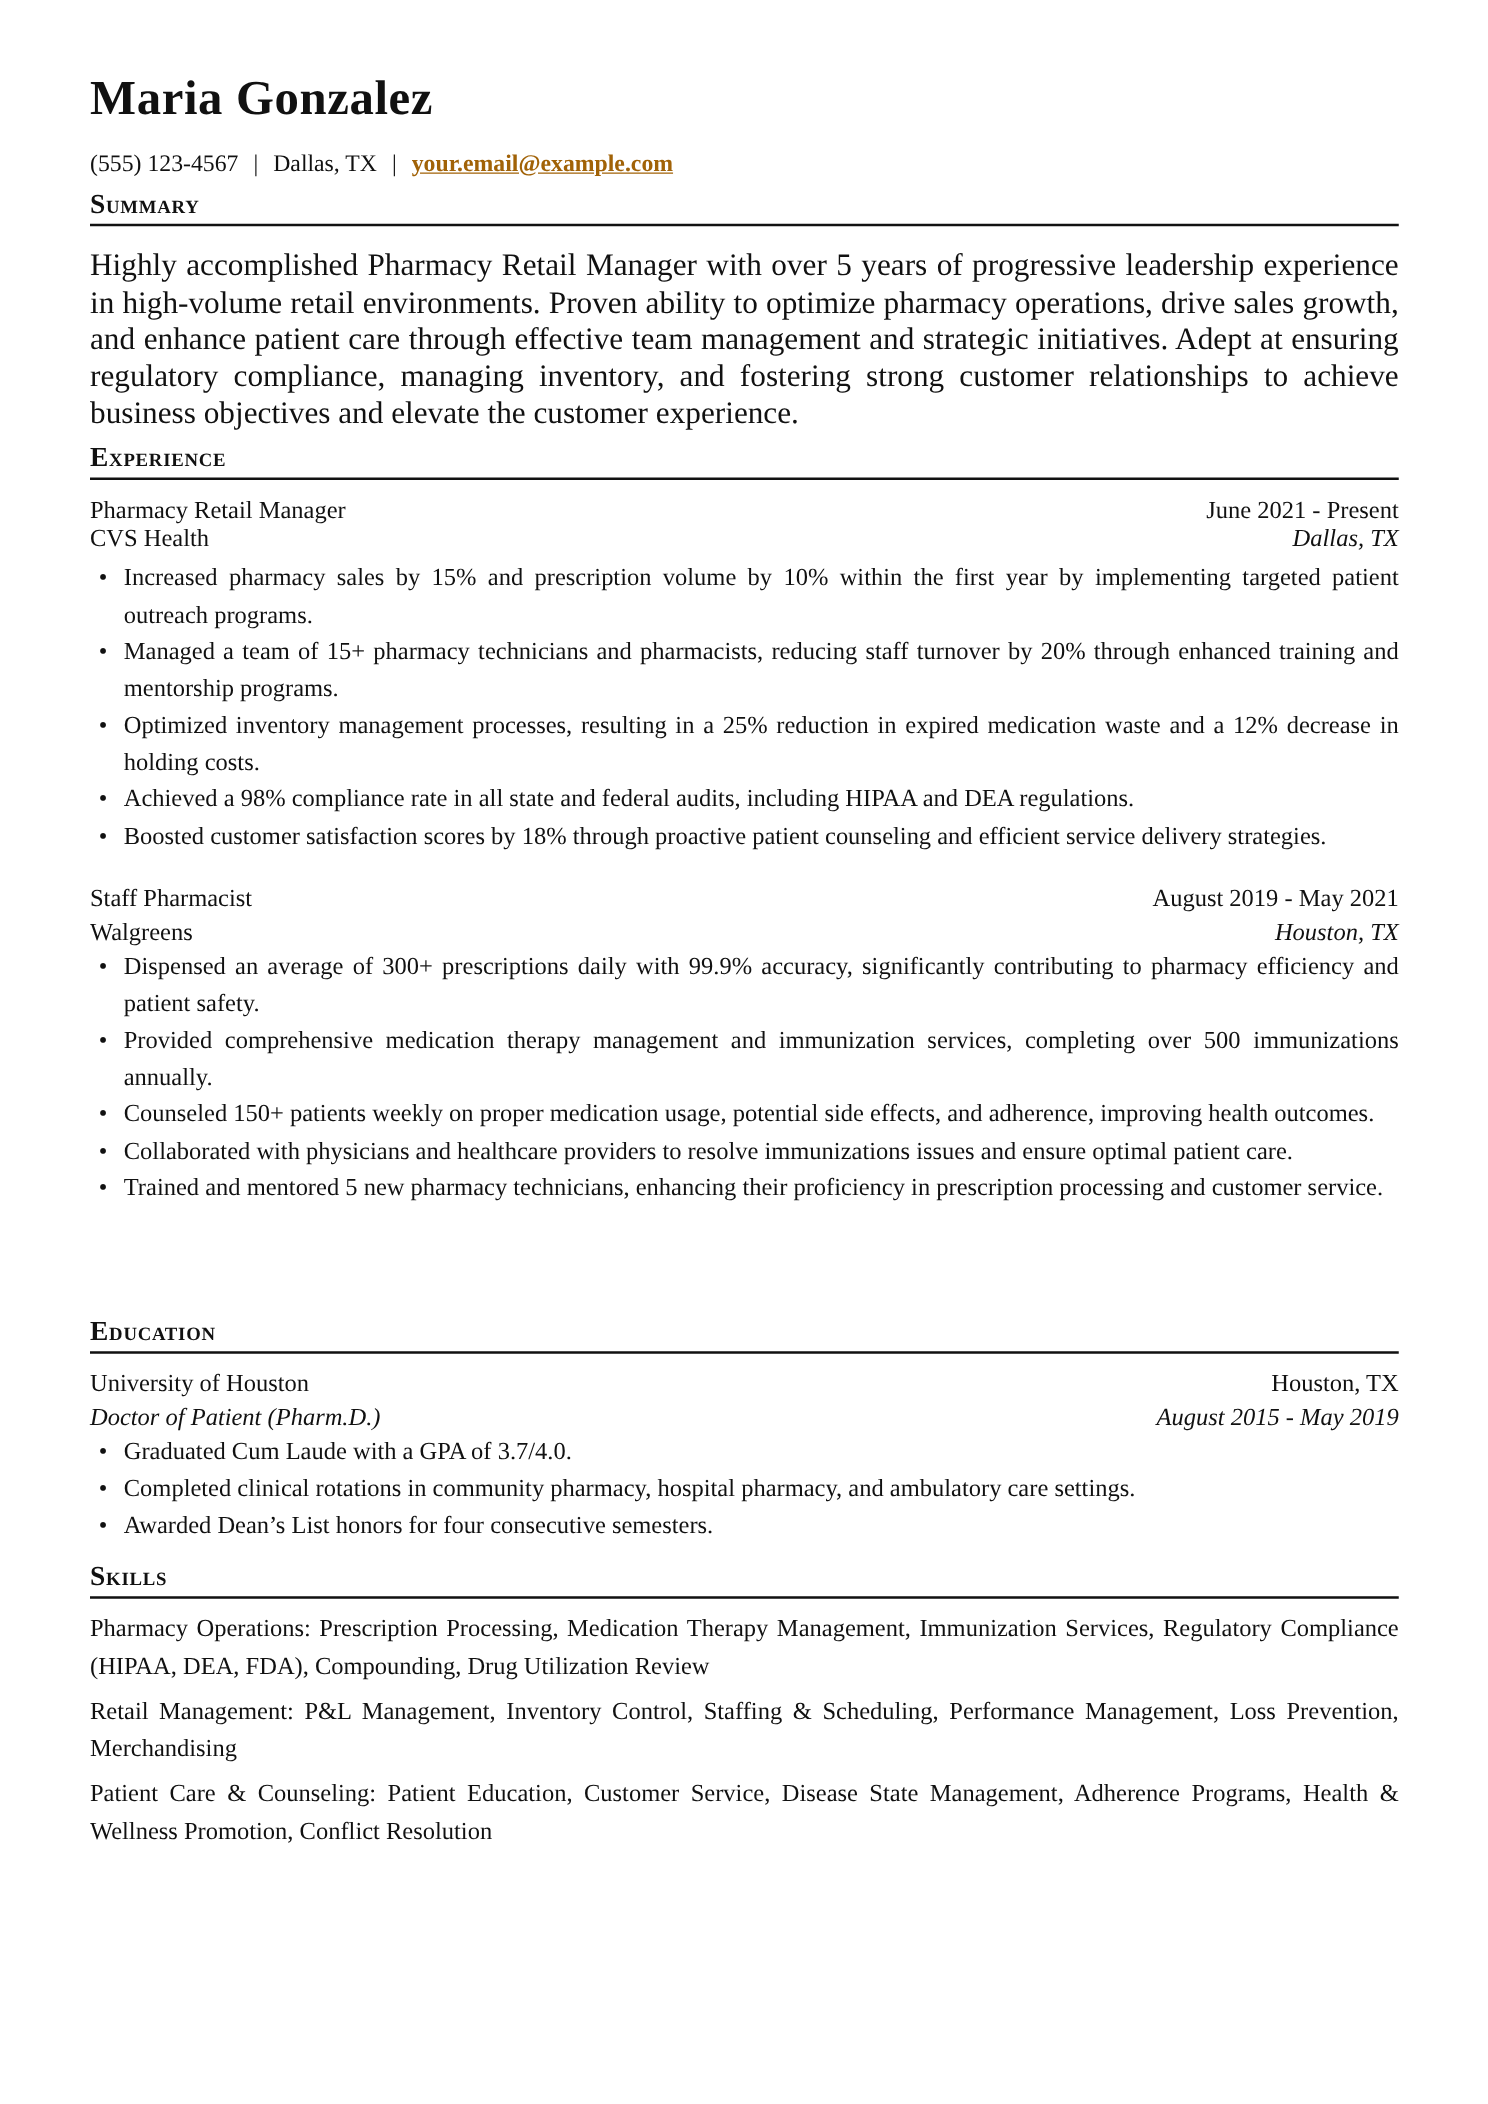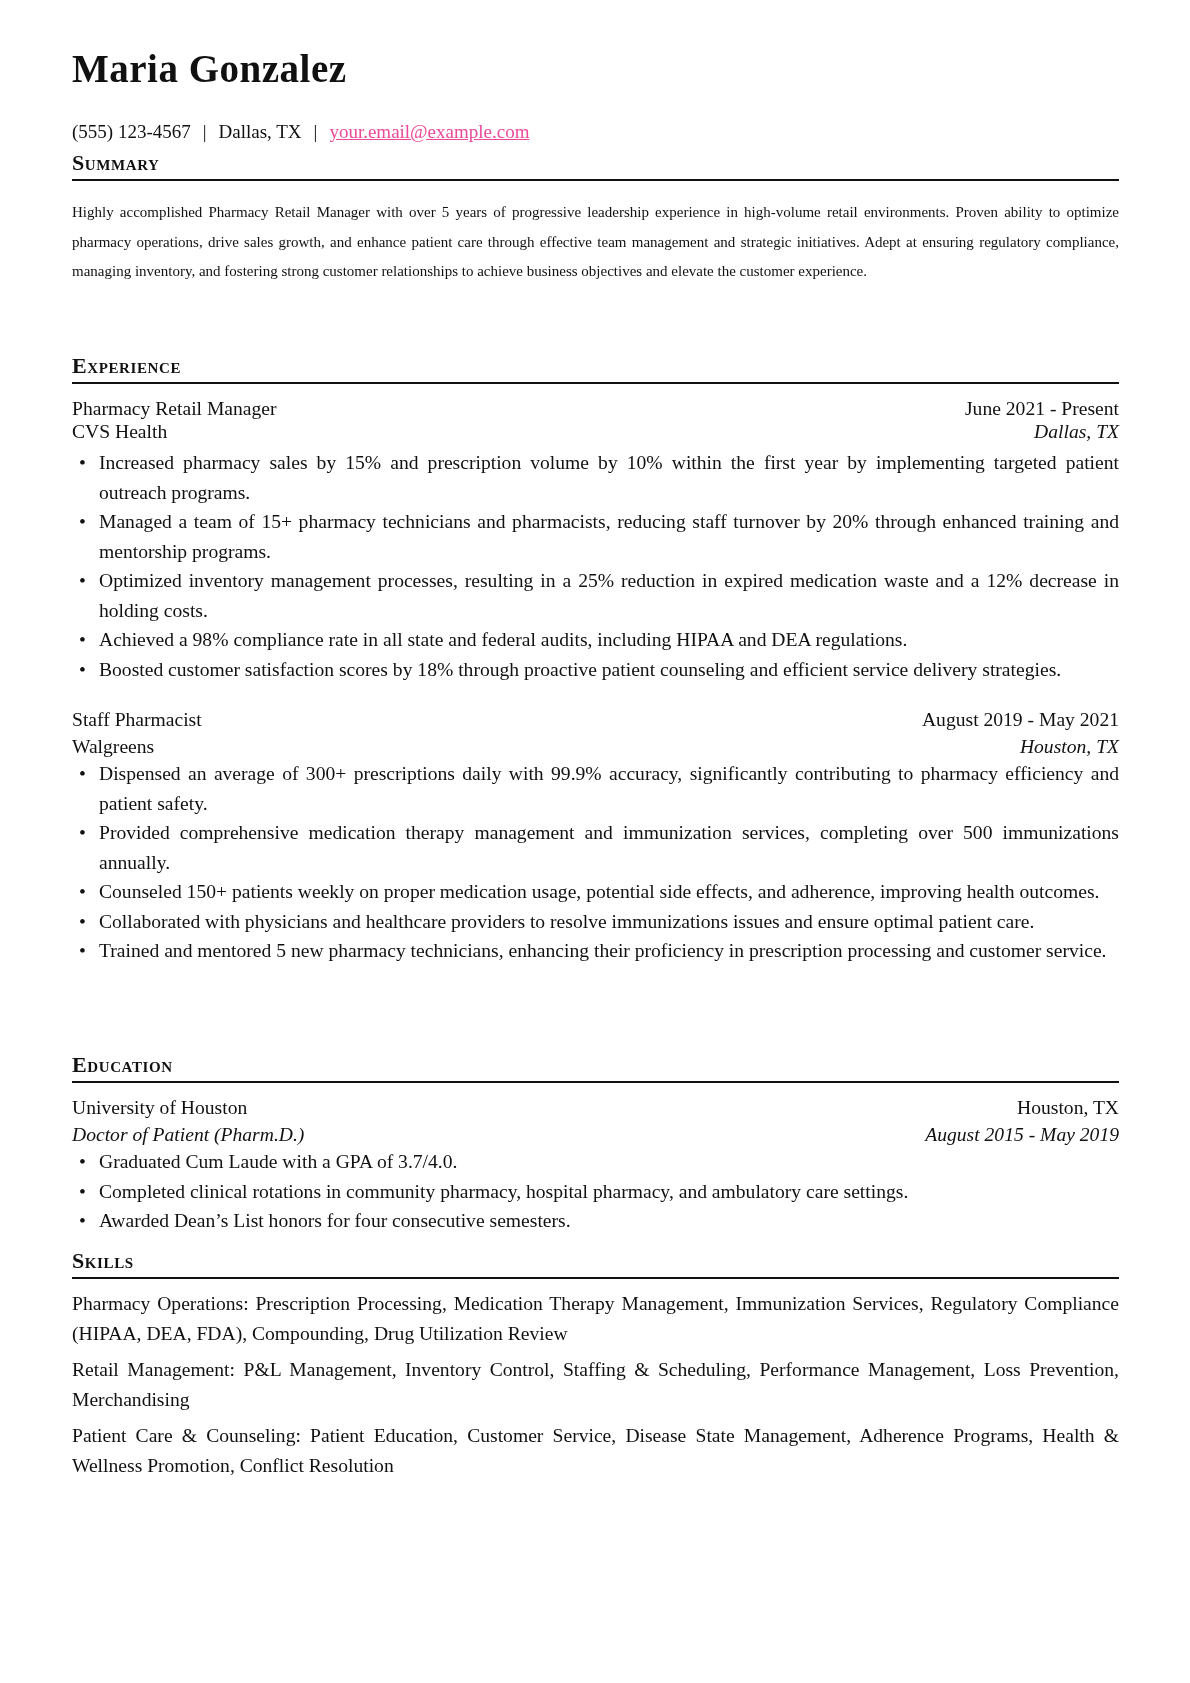--- a/index.html
+++ b/index.html
@@ -1,23 +1,23 @@
 <!DOCTYPE html>
 <html><head>
   <meta charset="utf-8">
   <style>
     html, body { margin: 0; padding: 0; background: #ffffff; }
     body { width: 1190px; height: 1683px; overflow: hidden; position: relative; color: #111; font-family: "DejaVu Serif", "Liberation Serif", serif; }
     .page { position: absolute; left: 72px; top: 0; width: 1047px; }
-    .name { position: absolute; top: 46px; left: 0; font-size: 39px; font-weight: bold; letter-spacing: 0.5px; font-family: "Liberation Serif", serif; white-space: nowrap; }
+    .name { position: absolute; top: 56px; left: 0; font-size: 39px; font-weight: bold; letter-spacing: 0.5px; font-family: "Liberation Serif", serif; white-space: nowrap; }
     .contact { position: absolute; top: 121px; left: 0; font-size: 19px; font-family: "Liberation Serif", serif; white-space: nowrap; }
     .contact .sep { margin: 0 12px; }
-    .contact a { color: #ec4899; text-decoration: underline; }
+    .contact a { color: #a16207; text-decoration: underline; font-weight: bold; }
     .section-title { position: absolute; left: 0; width: 1047px; font-family: "Liberation Serif", serif; font-weight: bold; font-size: 22px; font-variant: small-caps; letter-spacing: 0.6px; border-bottom: 2px solid #111; padding-bottom: 1px; line-height: 30px; }
-    .body-text { position: absolute; left: 0; width: 1047px; font-family: "Liberation Serif", serif; font-size: 15px; line-height: 29.5px; text-align: justify; }
+    .body-text { position: absolute; left: 0; width: 1047px; font-family: "Liberation Serif", serif; font-size: 25px; line-height: 29.5px; text-align: justify; }
     .row { position: absolute; left: 0; width: 1047px; height: 29px; font-family: "Liberation Serif", serif; font-size: 19.6px; line-height: 29px; display: flex; justify-content: space-between; }
     .bold { font-weight: normal; }
     .ital { font-style: italic; }
     ul.bullets { position: absolute; left: 0; width: 1047px; margin: 0; padding: 0; list-style: none; font-family: "Liberation Serif", serif; font-size: 19.6px; line-height: 29.5px; }
     ul.bullets li { position: relative; padding-left: 27px; text-align: justify; }
     ul.bullets li .dot { position: absolute; left: 7px; top: 0; }
     .skill { position: absolute; left: 0; width: 1047px; font-family: "Liberation Serif", serif; font-size: 19.6px; line-height: 29.5px; text-align: justify; }
   </style>
 </head>
 <body>

